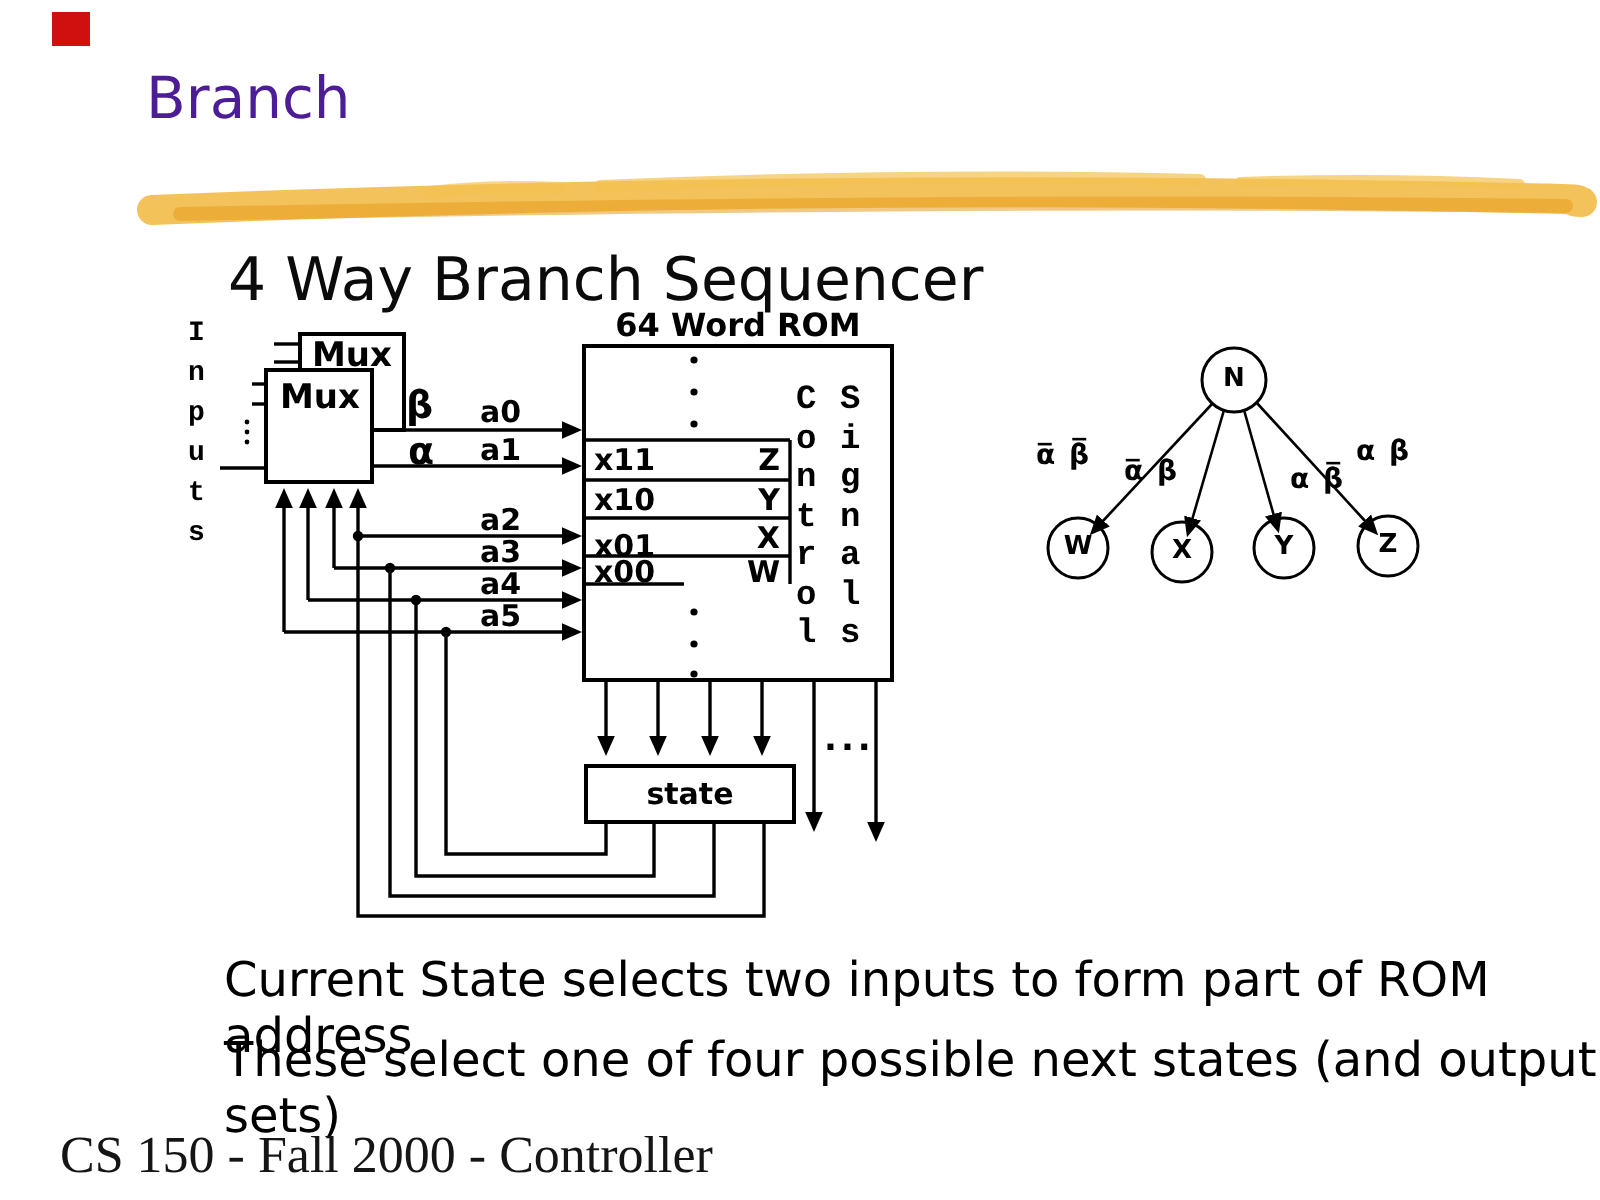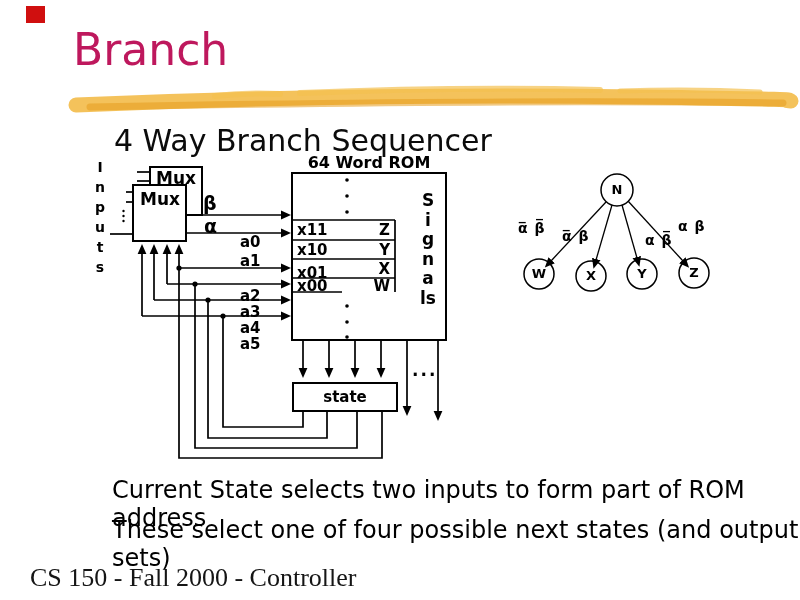--- a/index.html
+++ b/index.html
@@ -1,31 +1,31 @@
 <!DOCTYPE html>
 <html><head>
 <meta charset="utf-8">
 <style>
   html,body{margin:0;padding:0;background:#fff;}
   #slide{position:relative;width:800px;height:600px;background:#ffffff;overflow:hidden;
          font-family:"DejaVu Sans",sans-serif;color:#000;}
   .abs{position:absolute;}
   .b{font-weight:bold;}
   #red-square{left:26px;top:6px;width:19px;height:17px;background:#d00f0f;}
-  #title{left:73px;top:30px;font-size:44px;line-height:39px;color:#be185d;letter-spacing:0px;}
+  #title{left:73px;top:30px;font-size:29px;line-height:39px;color:#4c1d95;letter-spacing:0px;}
   #marker-svg{left:0;top:0;width:800px;height:600px;pointer-events:none;}
   #heading{left:114px;top:123px;font-size:30px;color:#0b0b0b;}
   #diagram-svg{left:0;top:0;width:800px;height:600px;pointer-events:none;}
-  .vword{word-break:break-all;text-align:center;}
+  .vword{word-break:break-all;font-family:Liberation Mono, monospace;}
   #inputs-word{left:94px;top:157px;width:12px;font-size:14px;line-height:20px;font-weight:bold;}
   #mux-back-label{left:156px;top:168px;font-size:17px;}
   #mux-front-label{left:140px;top:189px;font-size:17px;}
   #beta-label{left:203px;top:192px;font-size:19px;}
   #alpha-label{left:204px;top:215px;font-size:19px;}
-  .addr{font-size:15px;font-weight:bold;left:240px;margin-top:36px;}
+  .addr{font-size:15px;font-weight:bold;left:240px;}
   #rom-title{left:292px;top:153px;width:154px;text-align:center;font-size:16px;}
   .rowlab{left:297px;font-size:15px;font-weight:bold;}
   .rowout{left:368px;width:22px;text-align:right;font-size:15px;font-weight:bold;}
   #control-word{left:398px;top:191px;width:16px;font-size:17px;line-height:19.5px;font-weight:bold;}
   #signals-word{left:420px;top:191px;width:16px;font-size:17px;line-height:19.5px;font-weight:bold;}
   #state-label{left:293px;top:388px;width:104px;text-align:center;font-size:15px;}
   #ellipsis{left:412px;top:360px;font-size:17px;letter-spacing:2px;}
   .node-lab{width:16px;text-align:center;font-size:13px;font-weight:bold;}
   .edge-lab{font-size:14px;font-weight:bold;letter-spacing:1px;}
   .bullet{left:112px;font-size:24px;color:#000;}
@@ -160,20 +160,21 @@
 
   <div class="abs rowlab" style="top:221px">x11</div>
   <div class="abs rowlab" style="top:241px">x10</div>
   <div class="abs rowlab" style="top:264px">x01</div>
   <div class="abs rowlab" style="top:277px">x00</div>
   <div class="abs rowout" style="top:221px">Z</div>
   <div class="abs rowout" style="top:241px">Y</div>
   <div class="abs rowout" style="top:260px">X</div>
   <div class="abs rowout" style="top:277px">W</div>
 
+  <div id="control-word" class="abs vword">Control</div>
   <div id="signals-word" class="abs vword">Signals</div>
 
   <div id="state-label" class="abs b">state</div>
   <div id="ellipsis" class="abs b">...</div>
 
   <div class="abs node-lab" style="left:609px;top:182px">N</div>
   <div class="abs node-lab" style="left:531px;top:266px">W</div>
   <div class="abs node-lab" style="left:583px;top:268px">X</div>
   <div class="abs node-lab" style="left:634px;top:266px">Y</div>
   <div class="abs node-lab" style="left:686px;top:265px">Z</div>

